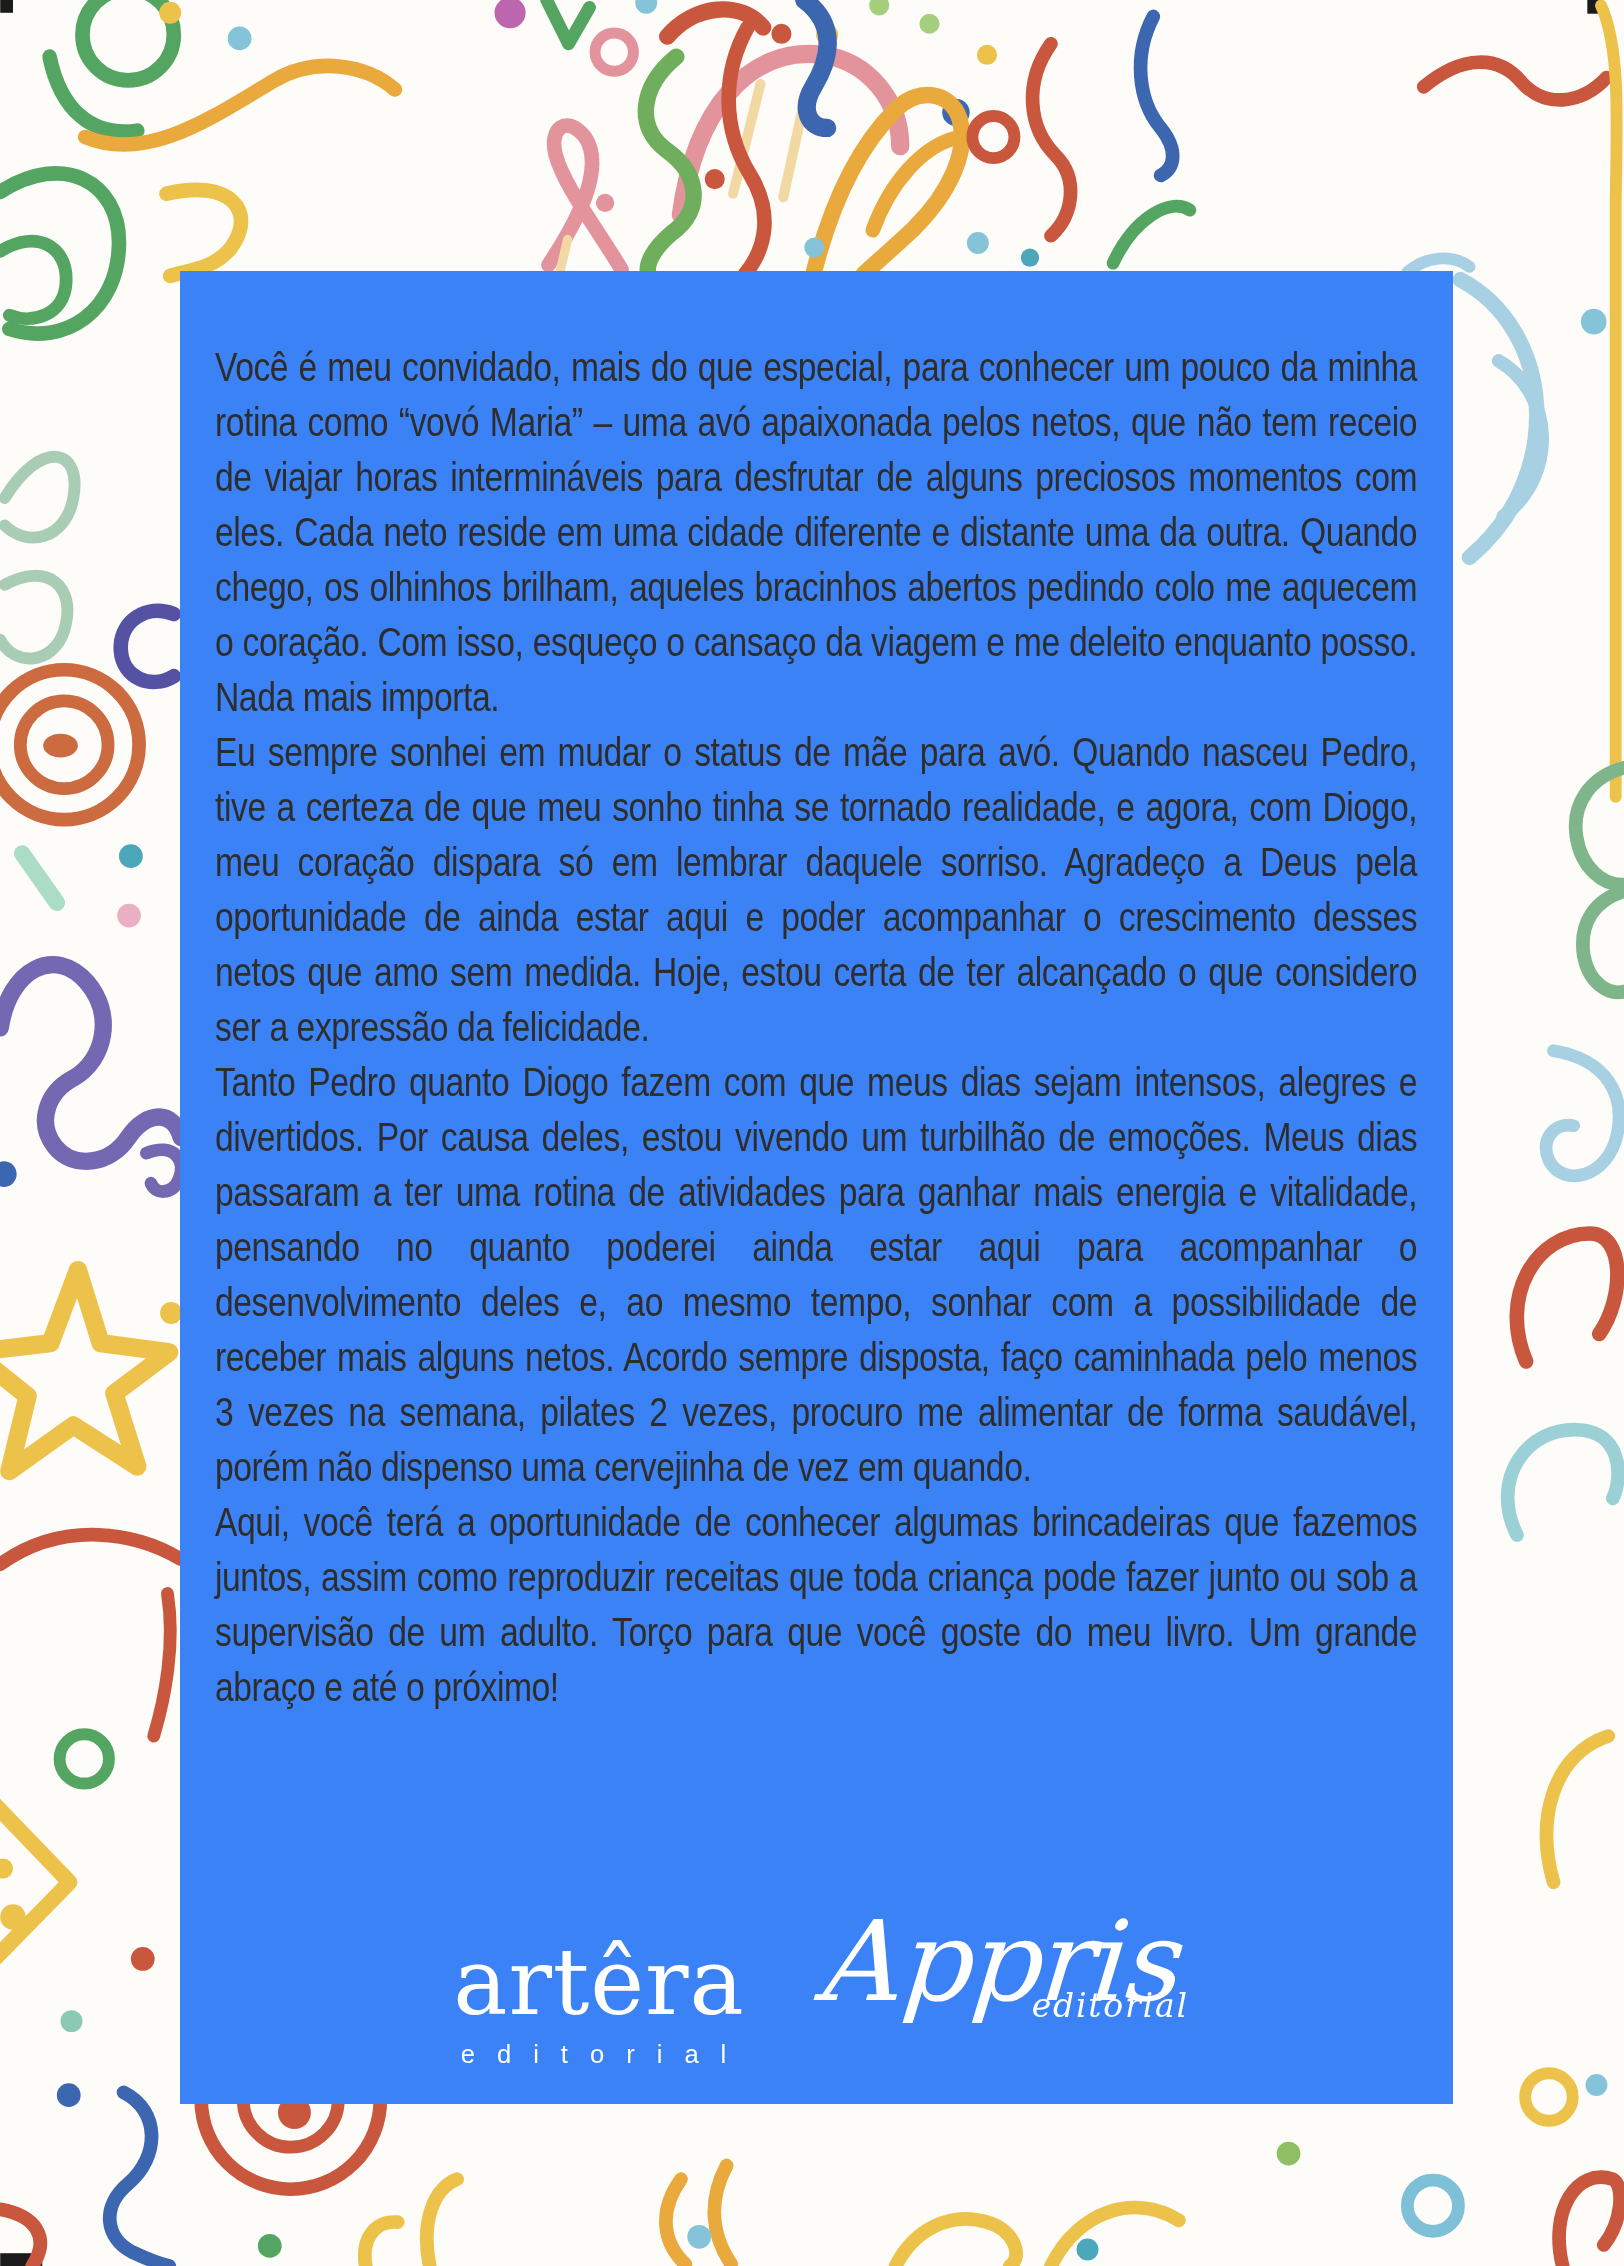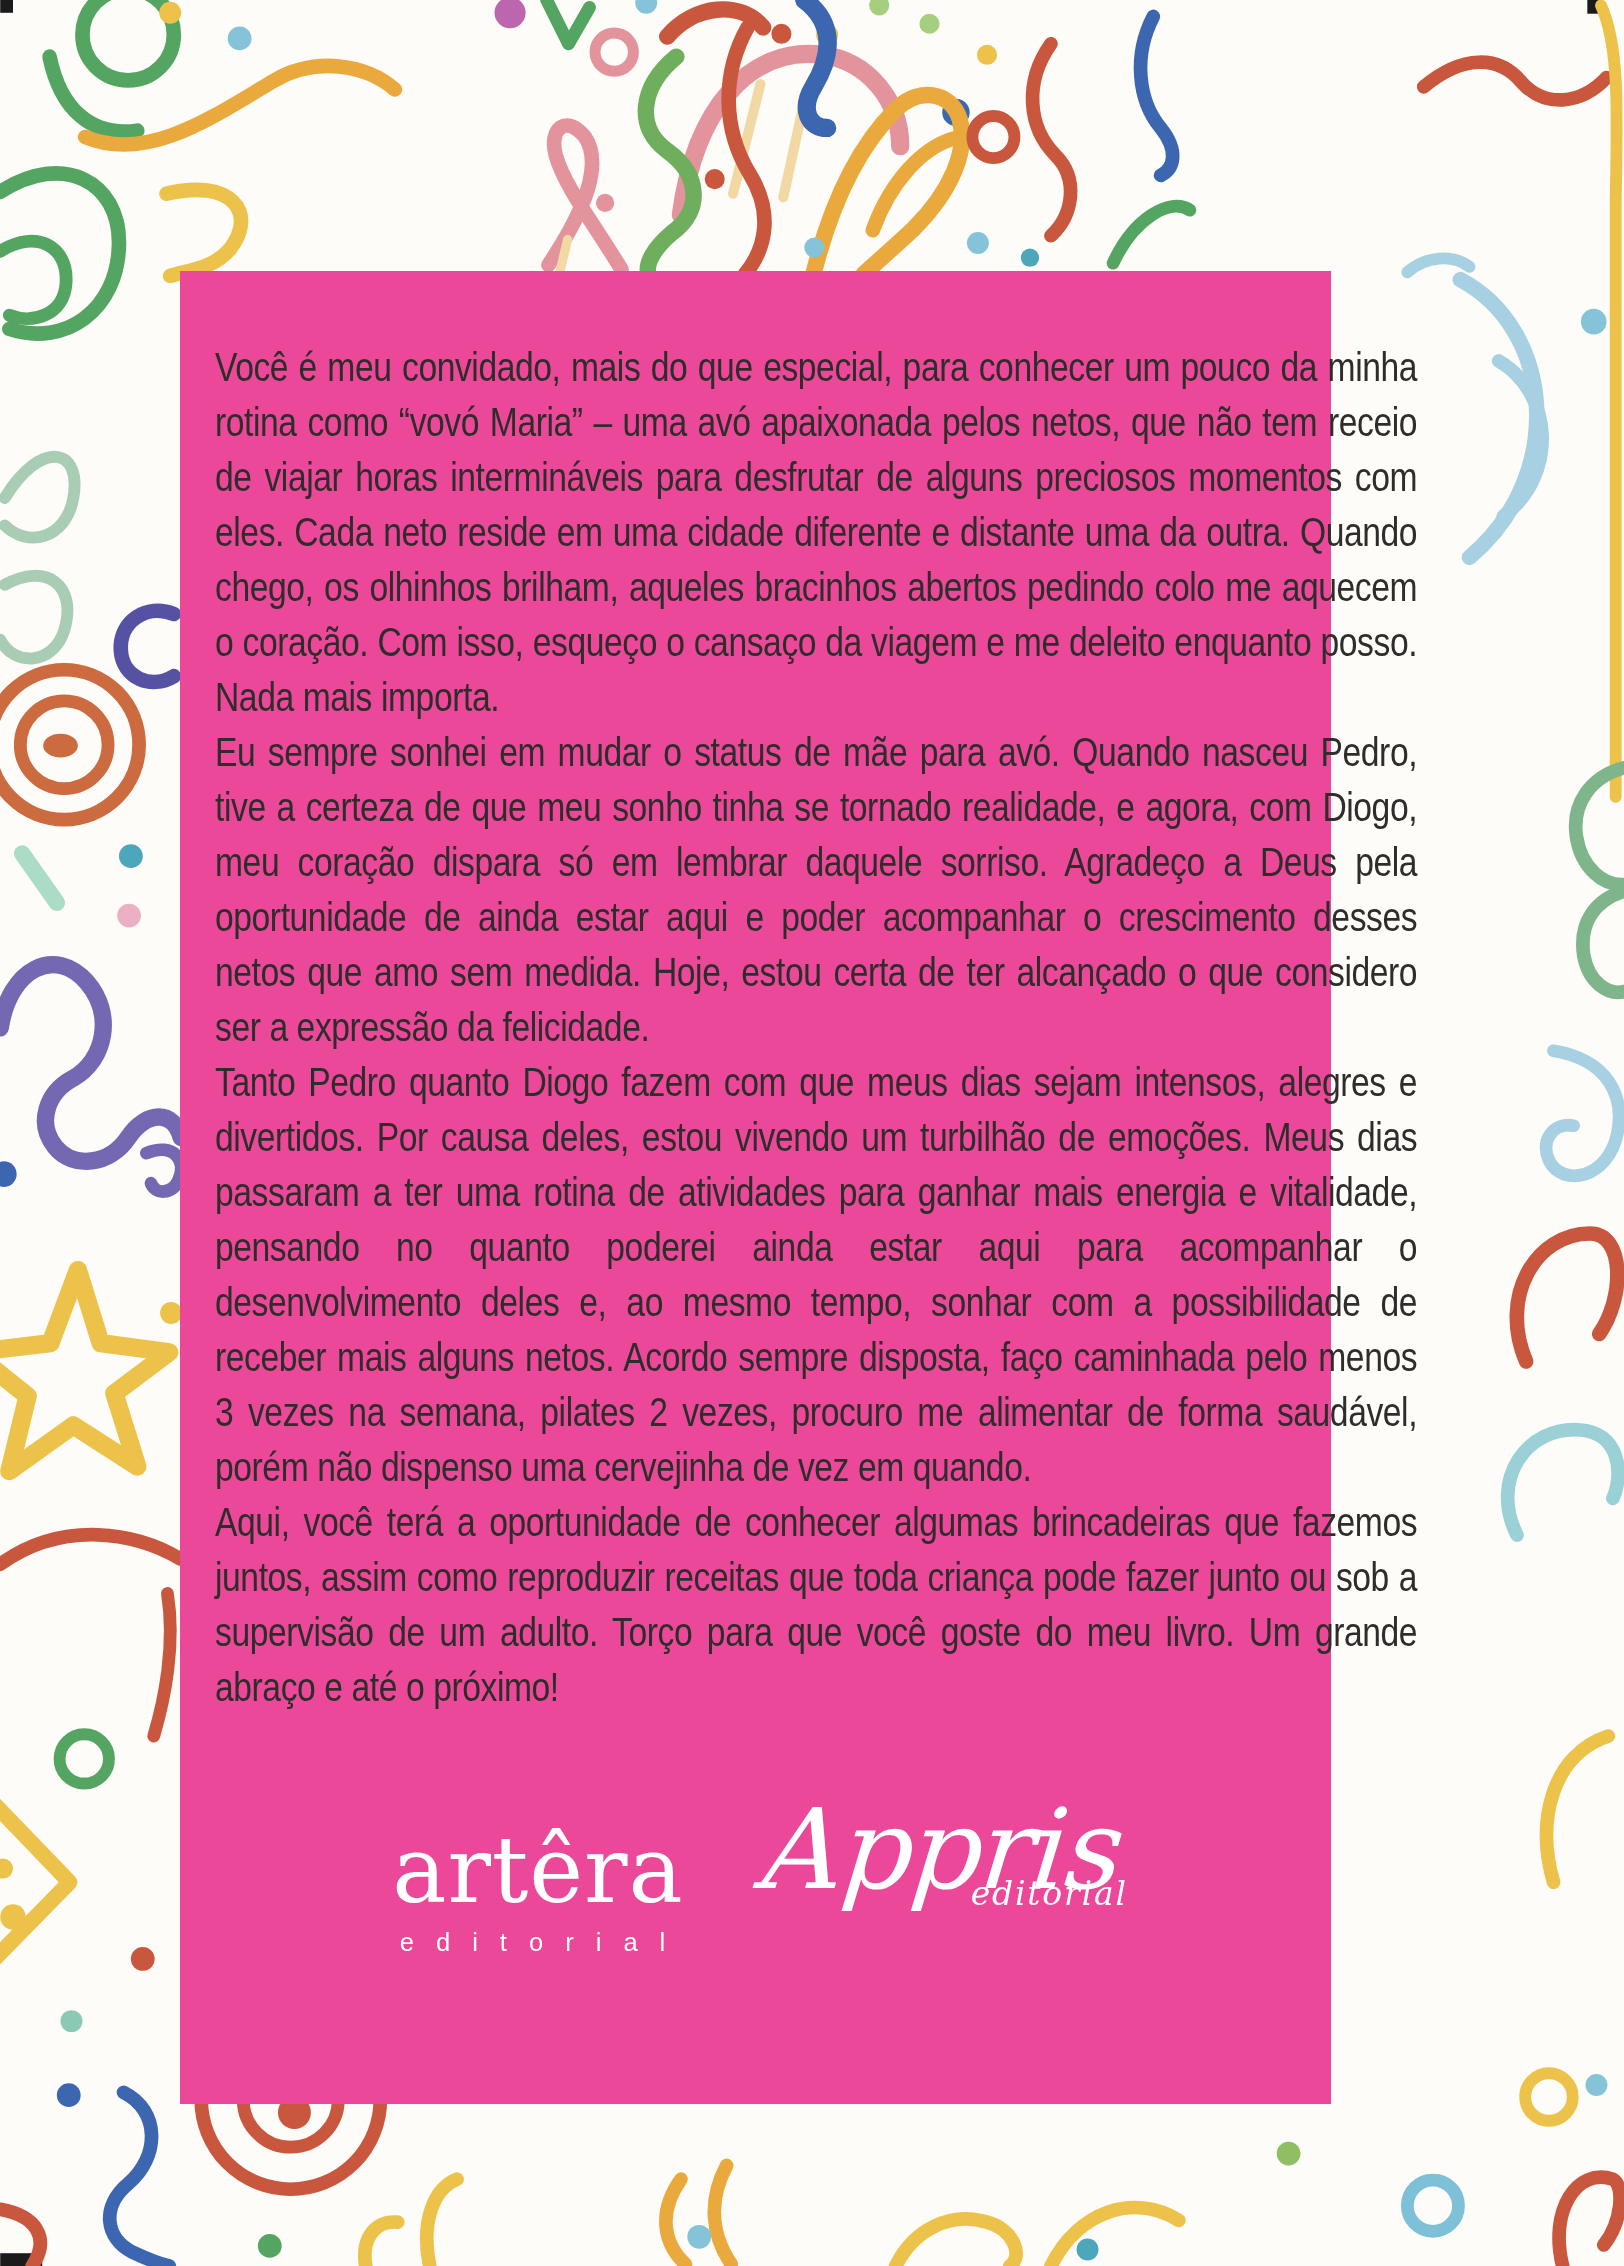--- a/index.html
+++ b/index.html
@@ -1,28 +1,28 @@
 <!DOCTYPE html>
 <html style="font-size:14.6px"><head>
 <meta charset="utf-8">
 <style>
   html,body{margin:0;padding:0;background:#ffffff;}
   body{width:1625px;height:2266px;position:relative;overflow:hidden;background:#fdfcf8;}
   .doodle-layer{position:absolute;left:0;top:0;width:1625px;height:2266px;z-index:0;pointer-events:none;}
-  .panel{position:absolute;left:180px;top:271px;width:1151px;height:1833px;background:#ec4899;z-index:1;}
+  .panel{position:absolute;left:180px;top:271px;width:1273px;height:1833px;background:#3b82f6;z-index:1;}
   .panel-text{
     position:absolute;left:35px;top:69px;width:1466px;
     transform:scaleX(0.82);transform-origin:0 0;
     font-family:"Liberation Sans",sans-serif;
     font-size:41px;line-height:55px;letter-spacing:-0.5px;
     color:#2e2d2b;
   }
   .para{margin:0;text-align:justify;}
   .logo-row{
-    position:absolute;left:0;top:1528px;width:100%;
+    position:absolute;left:0;top:1640px;width:100%;
     display:flex;justify-content:center;align-items:flex-start;gap:78px;
     color:#ffffff;
   }
   .artera{display:flex;flex-direction:column;align-items:center;margin-top:25.6px;}
   .artera-name{
     font-family:"DejaVu Serif","Liberation Serif",serif;
     font-size:91px;line-height:91px;font-weight:500;letter-spacing:0.9px;
   }
   .artera-sub{
     font-family:"Liberation Sans",sans-serif;

